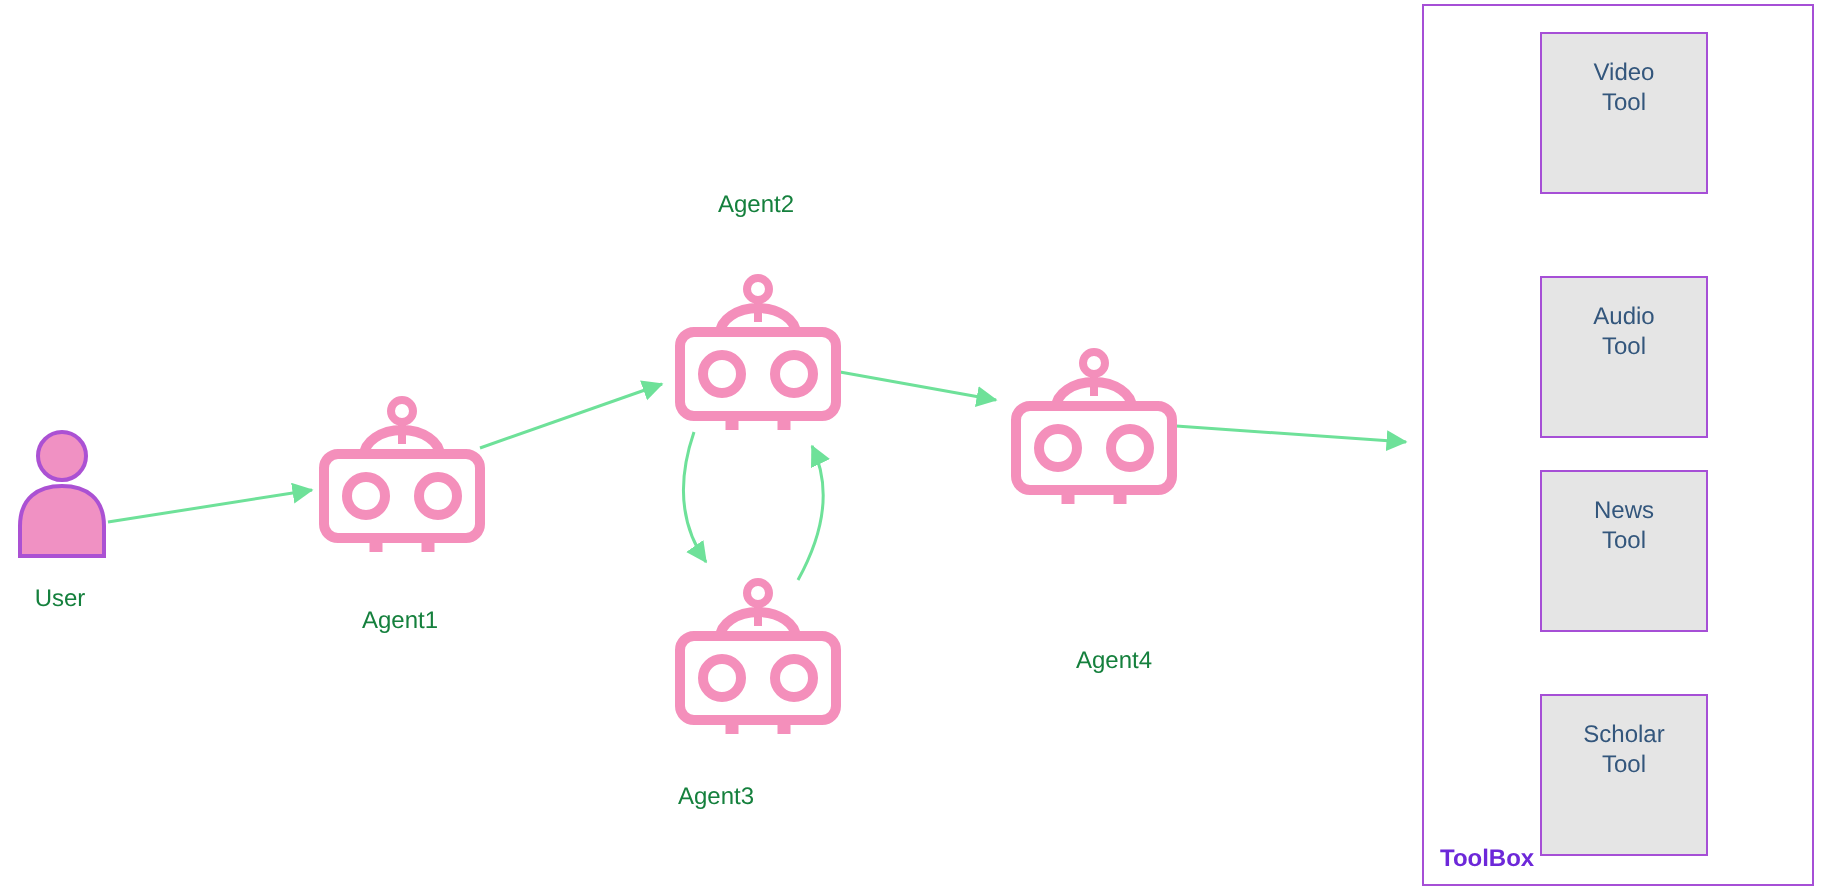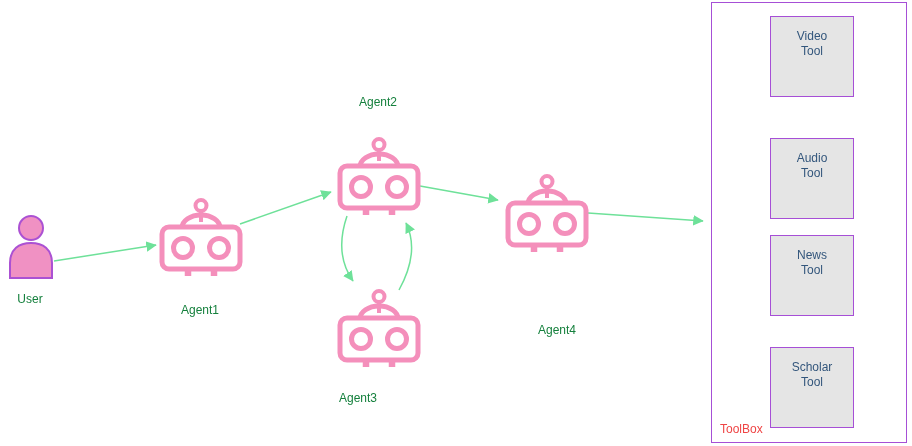--- a/index.html
+++ b/index.html
@@ -22,21 +22,21 @@
     border:1.5px solid #a64fd6;background:#ffffff;z-index:2;box-sizing:border-box;
   }
   .tool{
     position:absolute;left:58px;width:84px;height:81px;box-sizing:border-box;
     background:#e5e5e5;border:1px solid #a64fd6;
     text-align:center;padding-top:12px;
     font-size:12px;line-height:15px;color:#33567c;
   }
   #toolbox-label{
     position:absolute;left:8px;bottom:6px;
-    font-size:12px;color:#ef4444;
+    font-size:12px;color:#6d28d9;font-weight:bold;
   }
   .edge{stroke:#6ee199;stroke-width:1.5;fill:none;}
 </style>
 </head>
 <body>
 
 <div id="canvas">
 
   <svg width="0" height="0" style="position:absolute">
     <defs>

